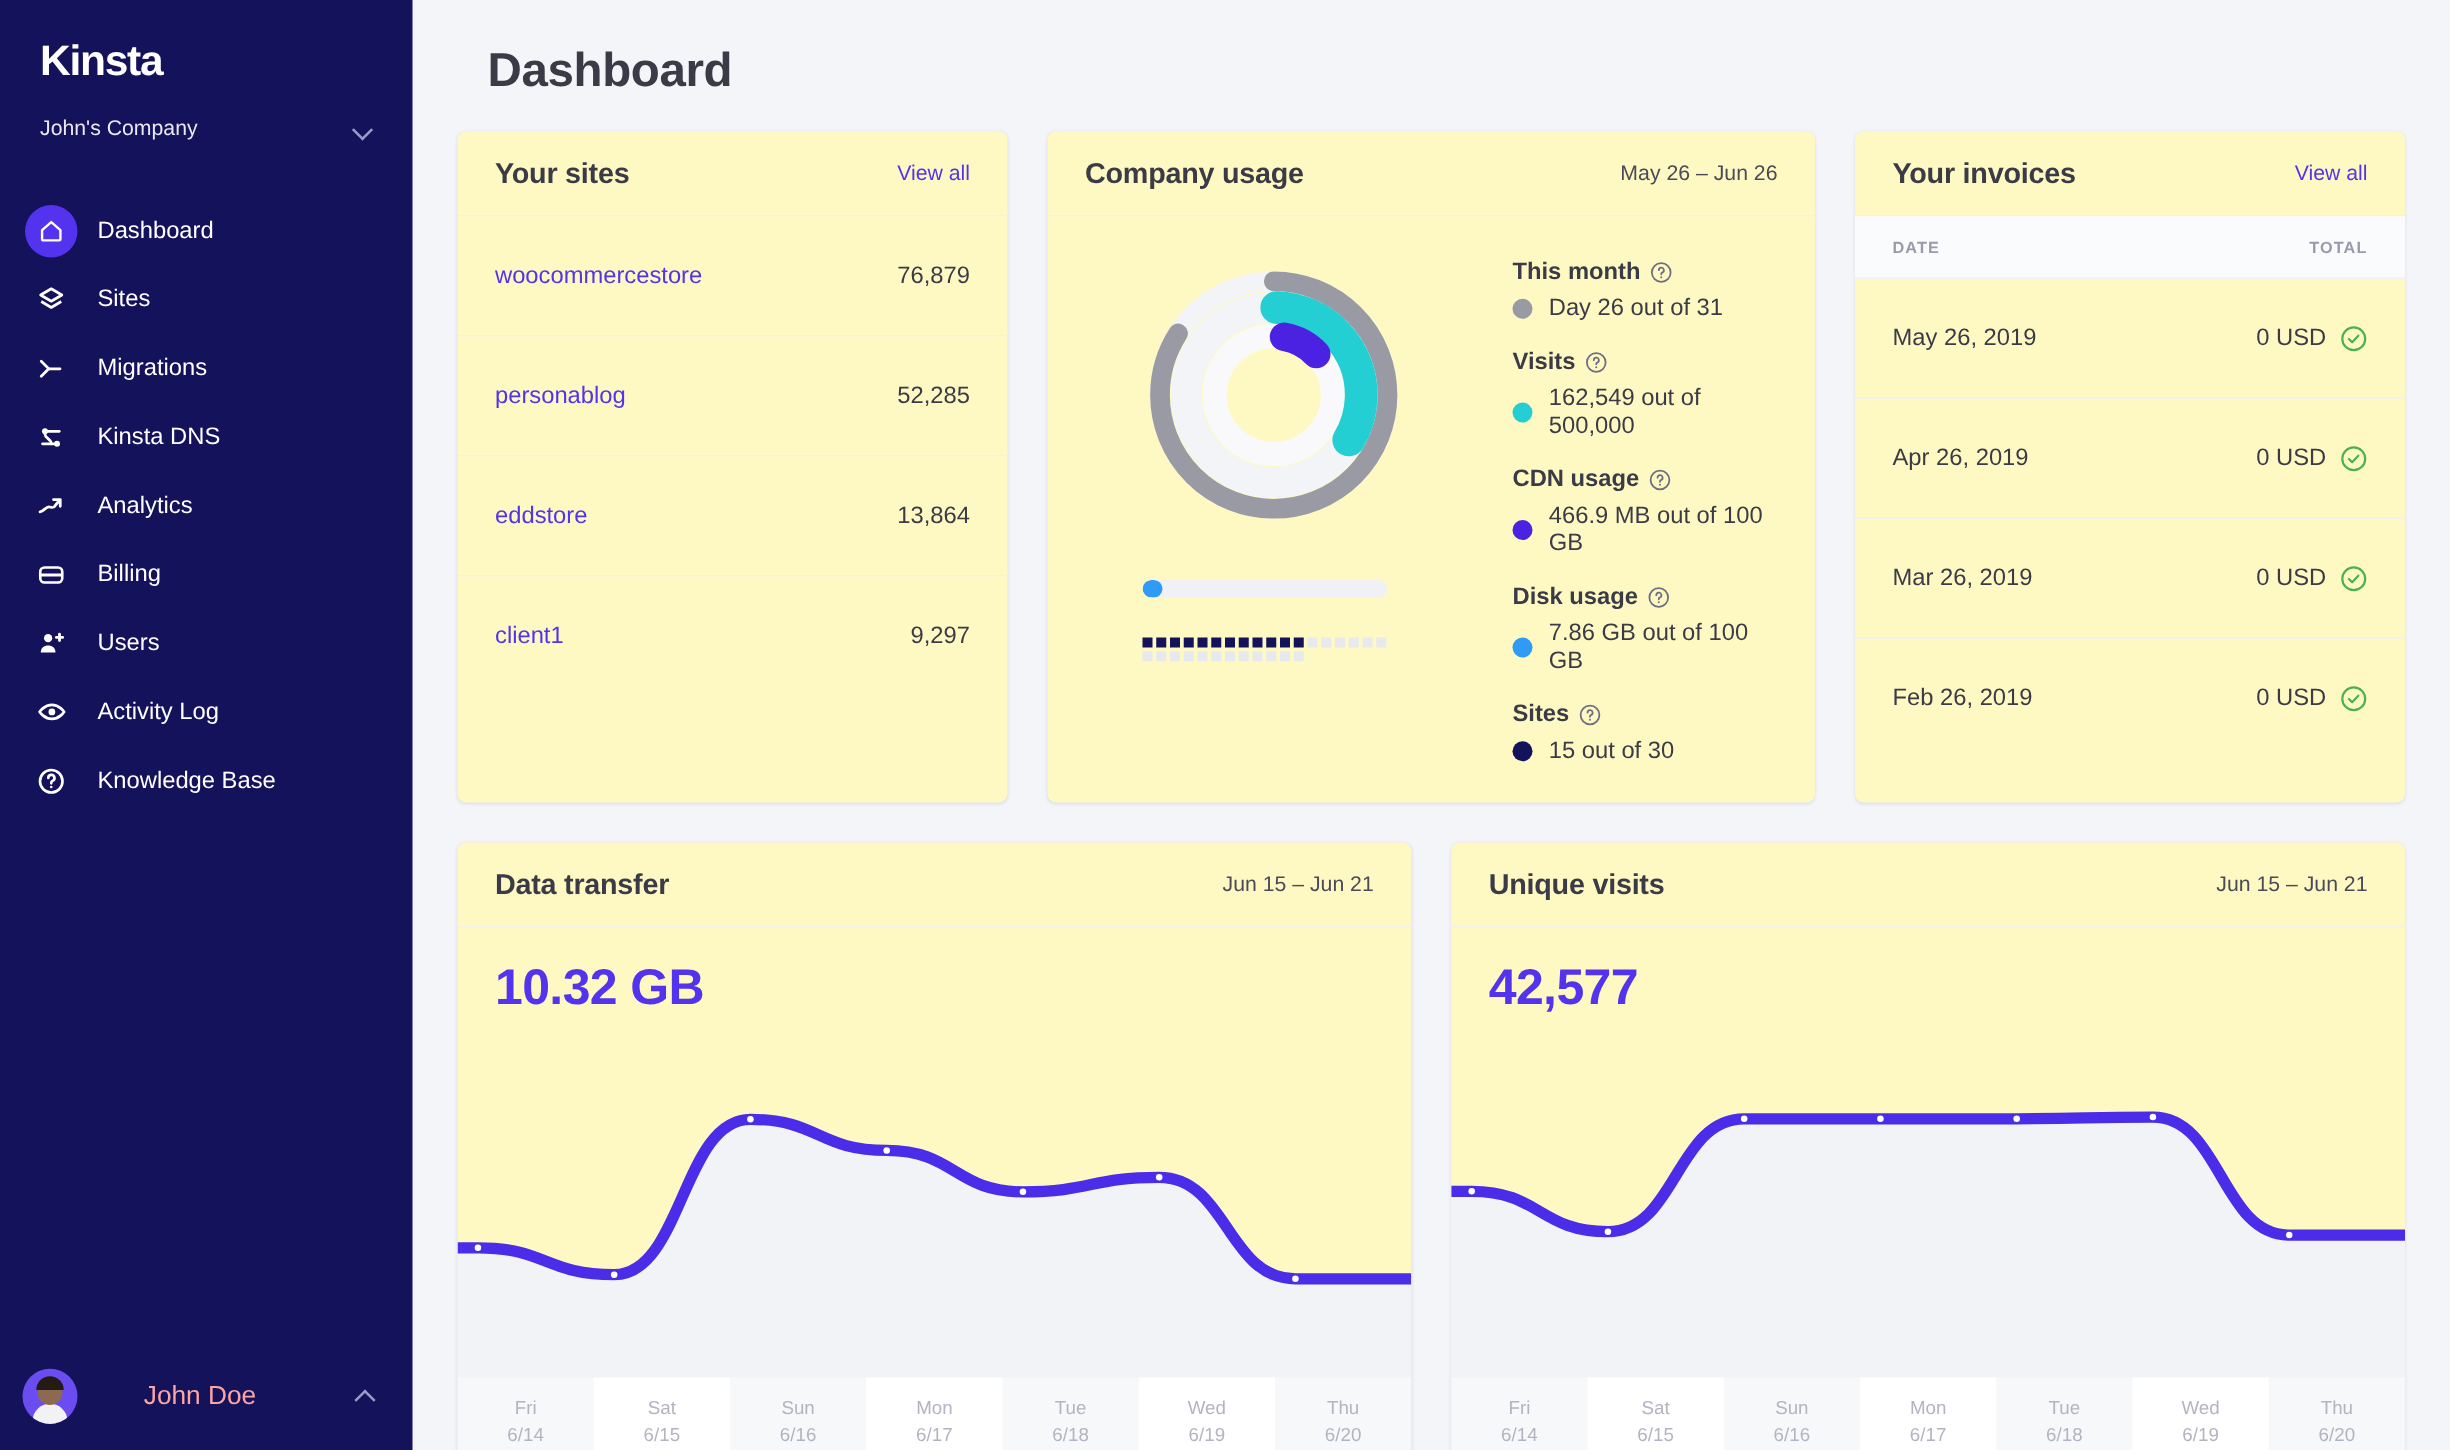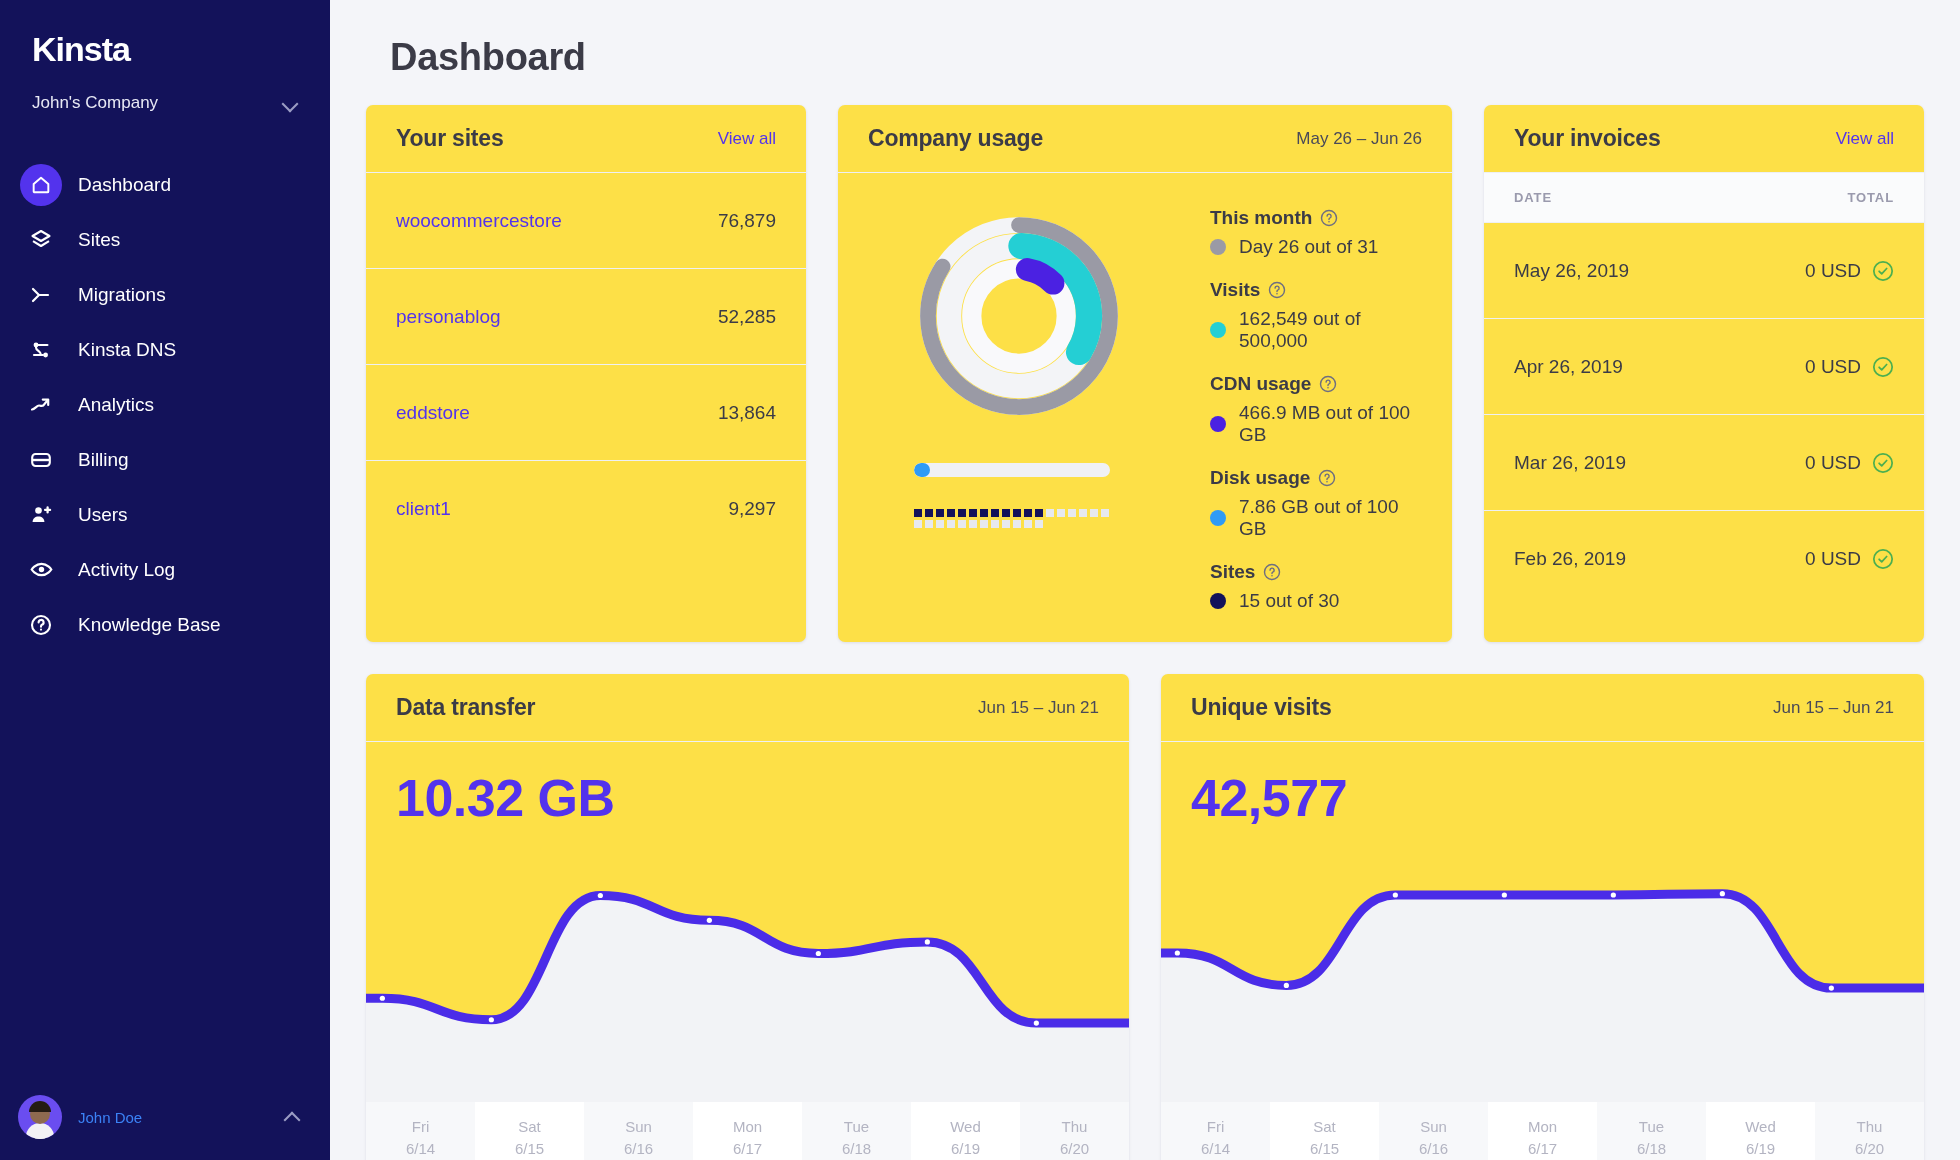--- a/index.html
+++ b/index.html
@@ -60,39 +60,39 @@
     width: 44px; height: 44px; flex: 0 0 44px; border-radius: 50%;
     background: radial-gradient(circle at 50% 120%, #ffffff 0 18%, #6a4df0 19% 100%);
     margin-right: 16px; position: relative; overflow: hidden;
   }
   .avatar .head { position:absolute; left:50%; top:9px; transform:translateX(-50%);
     width:20px; height:20px; border-radius:50%; background:#8d6a4f; }
   .avatar .hair { position:absolute; left:50%; top:6px; transform:translateX(-50%);
     width:22px; height:11px; border-radius:11px 11px 0 0; background:#241c14; }
   .avatar .body { position:absolute; left:50%; bottom:-4px; transform:translateX(-50%);
     width:28px; height:20px; border-radius:14px 14px 0 0; background:#f2f2f5; }
-  .profile-name { flex:1; font-size: 15px; color:#3b82f6; }
+  .profile-name { flex:1; font-size: 21px; color:#fca5a5;margin-left:37px; }
   .chev-u { width:16px; height:16px; position:relative; opacity:.75;}
   .chev-u::before {
     content:""; position:absolute; left:2px; top:5px;
     width:10px; height:10px;
     border-left:2.4px solid #c9cbe8; border-top:2.4px solid #c9cbe8;
     transform: rotate(45deg);
   }
 
   
   .main { flex:1; height:1160px; padding: 24px 36px 0 36px; position:relative; }
   .page-title {
     font-size: 38px; font-weight: bold; color:#3b3b47;
     margin: 12px 0 26px 24px; letter-spacing:-.3px;
   }
 
   .row1 { display:flex; gap: 32px; }
   .card {
-    background:#fde047; border-radius:7px;
+    background:#fef9c3; border-radius:7px;
     box-shadow: 0 1px 3px rgba(20,20,60,.10);
   }
   .card-head {
     height: 68px; display:flex; align-items:center; justify-content:space-between;
     padding: 0 30px; border-bottom:1px solid #eef0f4;
   }
   .card-title { font-size: 23px; font-weight: bold; color:#3b3b47; letter-spacing:-.2px;}
   .view-all { font-size:17px; color:#5333ed; cursor:pointer;}
   .date-range { font-size:17px; color:#4a4a58;}
 
@@ -139,21 +139,21 @@
   .metric-title span { font-size:19px; font-weight:bold; color:#3b3b47;}
   .qmark { width:18px; height:18px; display:block; }
   .metric-val { display:flex; align-items:center; gap:13px; }
   .swatch { width:16px; height:16px; border-radius:50%; flex:0 0 16px;}
   .metric-val span { font-size:19px; color:#3b3b47;}
 
   
   .row2 { display:flex; gap:32px; margin-top:32px; }
   .c-chart { flex:1; height:500px; position:relative; overflow:hidden; border-radius:7px;}
   .chart-big {
-    font-size:52px; font-weight:bold; color:#5333ed;
+    font-size:40px; font-weight:bold; color:#5333ed;
     margin: 26px 0 0 30px; letter-spacing:-.5px;
   }
   .chart-plot { position:absolute; left:0; right:0; top:150px; height:278px; }
   .chart-plot svg { display:block; width:100%; height:100%; }
   .xaxis { position:absolute; left:0; right:0; bottom:0; height:72px; display:flex; background:#f7f8fa;}
   .xtab {
     flex:1; display:flex; flex-direction:column; align-items:center; justify-content:center;
     font-size:15px; color:#b3b4c2; line-height:1.5;
   }
   .xtab.alt { background:#ffffff; }

